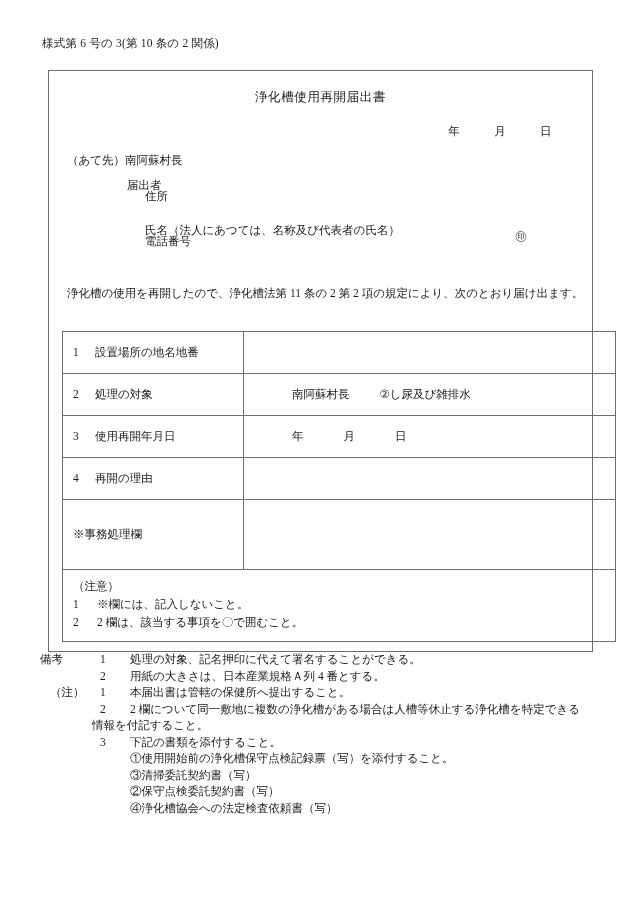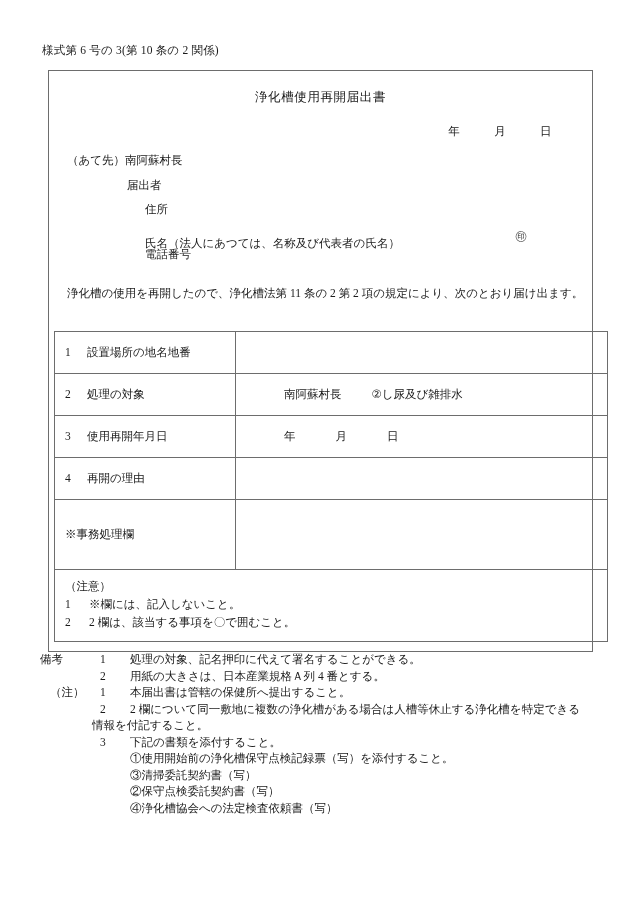--- a/index.html
+++ b/index.html
@@ -21,21 +21,21 @@
     position: absolute;
     left: 0; top: 0;
     width: 630px;
     height: 903px;
   }
 
   
   .form-no {
     position: absolute;
     left: 42px;
-    top: 43px;
+    top: 36px;
     font-size: 11.5px;
     letter-spacing: 0.2px;
     white-space: nowrap;
   }
 
   
   .outer-box {
     position: absolute;
     left: 48px;
     top: 70px;
@@ -69,21 +69,21 @@
   .addr-block {
     position: absolute;
     left: 18px;
     top: 84px;
     font-size: 11.5px;
     line-height: 1.0;
   }
   .addr-row { position: relative; white-space: nowrap; }
   .addr-row.r1 { margin-left: 0px;  margin-top: 0px; }
   .addr-row.r2 { margin-left: 60px; margin-top: 13px; }
-  .addr-row.r3 { margin-left: 78px; margin-top: 13px; }
+  .addr-row.r3 { margin-left: 78px; margin-top: 0; }
   .addr-row.r4 { margin-left: 78px; margin-top: 22px; }
   .addr-row.r5 { margin-left: 78px; }
 
   .seal-mark {
     position: absolute;
     left: 466px;
     top: 159px;
     font-size: 12px;
     line-height: 1;
   }
@@ -94,21 +94,21 @@
     left: 18px;
     top: 215px;
     font-size: 11.5px;
     letter-spacing: 0px;
     white-space: nowrap;
   }
 
   
   .inner-table {
     position: absolute;
-    left: 5px;
+    left: 13px;
     top: 260px;
     width: 554px;
     border-collapse: collapse;
     table-layout: fixed;
   }
   .inner-table td {
     border: 1px solid #6d6d6d;
     font-size: 11.5px;
     padding: 0 0 0 10px;
     vertical-align: middle;

